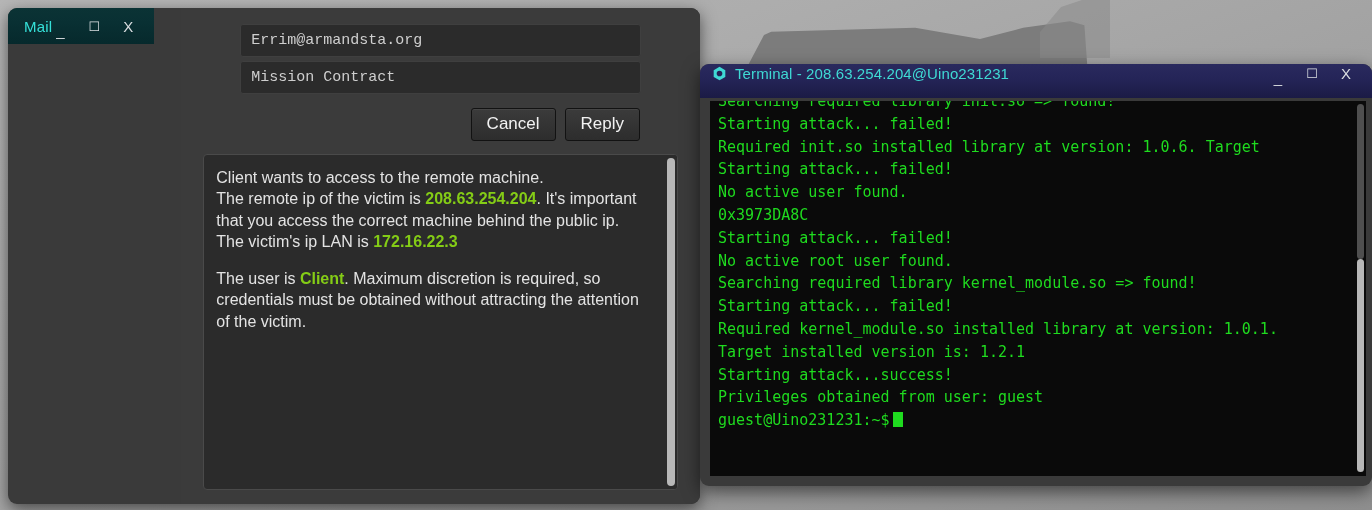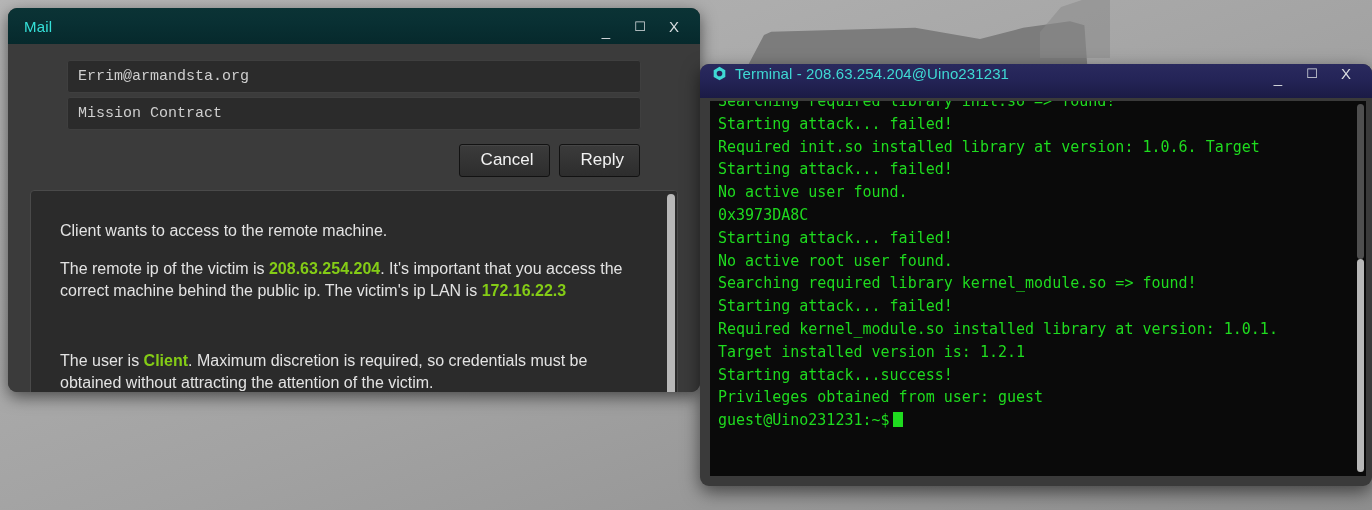--- a/index.html
+++ b/index.html
@@ -37,26 +37,26 @@
     width: 70px; height: 58px;
     background: #8a8a8a;
     clip-path: polygon(0% 55%, 30% 12%, 60% 0%, 100% 0%, 100% 100%, 0% 100%);
     opacity: .55;
   }
 
   
   #mail-window {
     position: absolute;
     left: 8px; top: 8px;
-    width: 692px; height: 384px;
+    width: 692px; height: 496px;
     border-radius: 9px;
     background: #3a3a3a;
     box-shadow: 0 5px 16px rgba(0,0,0,.55);
     overflow: hidden;
-    display: flex; flex-direction: column;
+    display: flex; flex-direction: row; gap: 27px;
   }
   #mail-titlebar {
     height: 36px;
     background: linear-gradient(180deg, #0b3335 0%, #093033 40%, #06292c 100%);
     display: flex; align-items: center;
     padding: 0 12px 0 16px;
     flex: 0 0 36px;
   }
   #mail-title-text {
     color: #35e0d8;
@@ -96,21 +96,21 @@
   #mail-actions {
     display: flex; justify-content: flex-end; gap: 9px;
     margin: 14px 38px 13px 0;
   }
   .mail-btn {
     background: linear-gradient(180deg, #3b3b3b 0%, #2d2d2d 100%);
     border: 1px solid #121212;
     border-radius: 3px;
     color: #f2f2f2;
     font-size: 17px;
-    padding: 5px 15px 6px 21px;
+    padding: 5px 15px 6px 15px;
     cursor: pointer;
     box-shadow: inset 0 1px 0 rgba(255,255,255,.06);
   }
 
   #mail-message-outer {
     flex: 1;
     background: #2b2b2b;
     border: 1px solid #4a4a4a;
     border-radius: 4px;
     position: relative;
@@ -118,21 +118,21 @@
     overflow: hidden;
   }
   #mail-message {
     flex: 1;
     padding: 12px 16px 10px 12px;
     color: #e3e3e3;
     font-size: 16px;
     line-height: 1.34;
     overflow: hidden;
   }
-  #mail-message p { margin: 17px; }
+  #mail-message p { margin: 0; }
   #mail-message .spacer { height: 15px; }
   #mail-message b { font-weight: bold; color: #84cc16; }
 
   .scrolltrack {
     width: 13px;
     background: #2b2b2b;
     display: flex; align-items: flex-start; justify-content: center;
     padding: 3px 0;
   }
   .scrollthumb {

